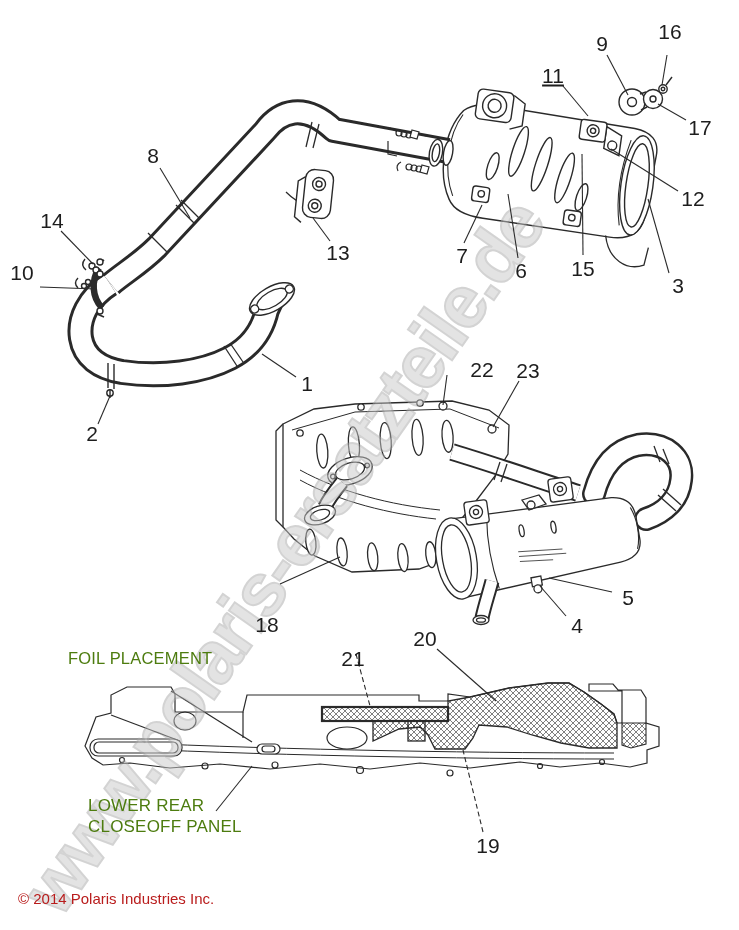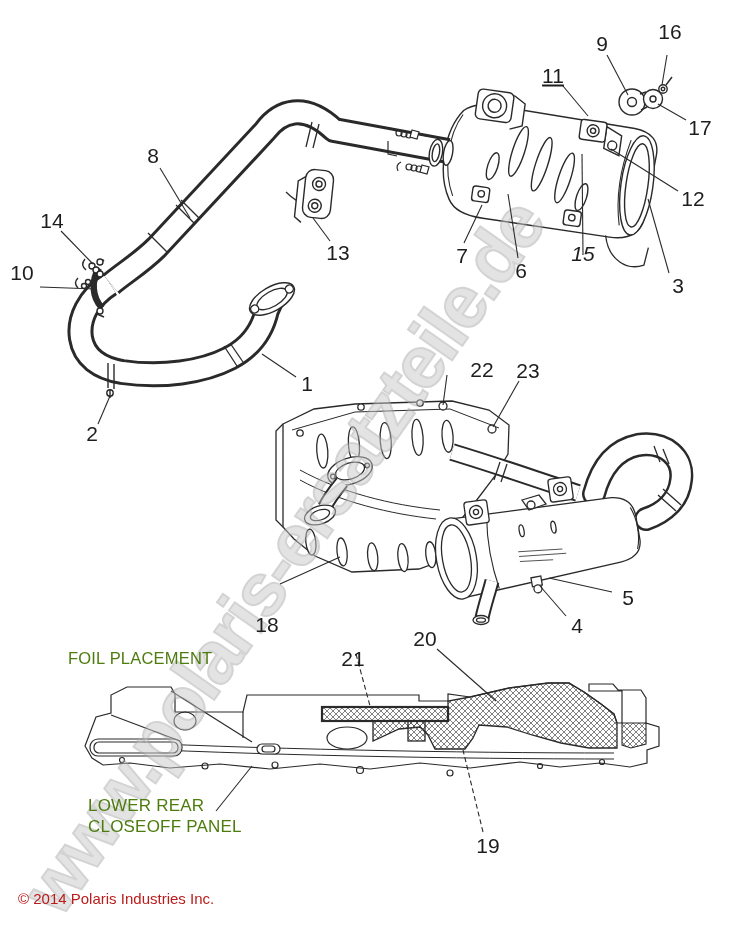--- a/index.html
+++ b/index.html
@@ -348,21 +348,21 @@
     <div class="callout" style="left: 628px; top: 597px;">5</div>
     <div class="callout" style="left: 521px; top: 270px;">6</div>
     <div class="callout" style="left: 462px; top: 255px;">7</div>
     <div class="callout" style="left: 153px; top: 155px;">8</div>
     <div class="callout" style="left: 602px; top: 43px;">9</div>
     <div class="callout" style="left: 22px; top: 272px;">10</div>
     <div class="callout" style="left: 553px; top: 75px; text-decoration: underline;">11</div>
     <div class="callout" style="left: 693px; top: 198px;">12</div>
     <div class="callout" style="left: 338px; top: 252px;">13</div>
     <div class="callout" style="left: 52px; top: 220px;">14</div>
-    <div class="callout" style="left: 583px; top: 253px; font-style: italic;">15</div>
+    <div class="callout" style="left: 583px; top: 268px;">15</div>
     <div class="callout" style="left: 670px; top: 31px;">16</div>
     <div class="callout" style="left: 700px; top: 127px;">17</div>
     <div class="callout" style="left: 267px; top: 592px; margin-top: 32px;">18</div>
     <div class="callout" style="left: 488px; top: 845px;">19</div>
     <div class="callout" style="left: 425px; top: 638px;">20</div>
     <div class="callout" style="left: 353px; top: 658px;">21</div>
     <div class="callout" style="left: 447px; top: 369px; margin-left: 35px;">22</div>
     <div class="callout" style="left: 528px; top: 370px;">23</div>
   </div>
 

